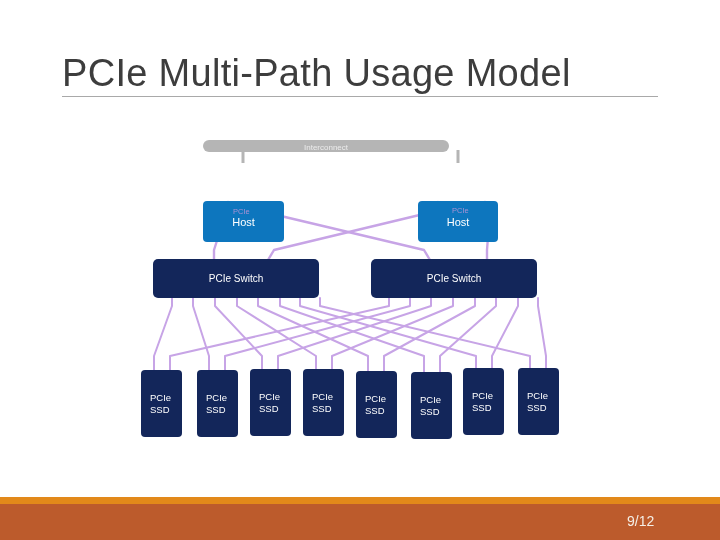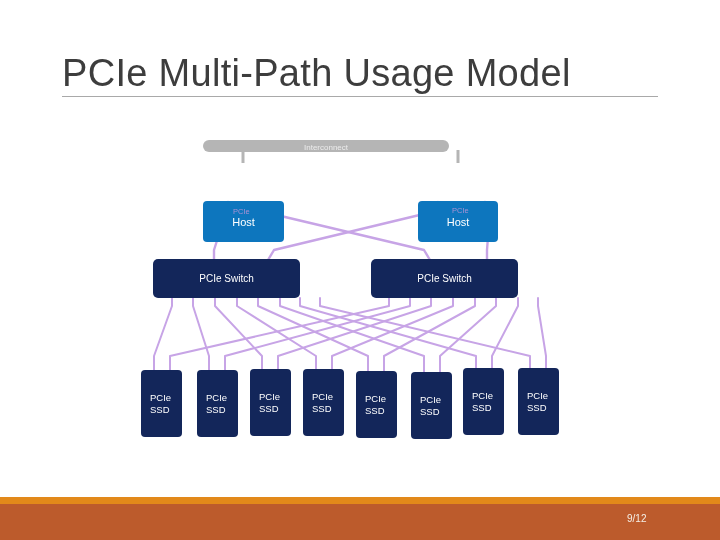--- a/index.html
+++ b/index.html
@@ -25,21 +25,21 @@
   .box{position:absolute;z-index:2;display:flex;align-items:center;justify-content:center;color:var(--box-text,#fff);}
   .interconnect{
     position:absolute;z-index:2;left:203px;top:140px;width:246px;height:12px;
     border-radius:6px;background:var(--interconnect-fill,#b5b5b5);
     display:flex;align-items:flex-end;justify-content:center;
     color:var(--interconnect-text,#ececec);font-size:8px;line-height:8px;
   }
   .host{width:81px;height:41px;border-radius:4px;background:var(--host-fill,#0d76be);font-size:11px;margin-top:40px;}
   .host-left{left:203px;top:161px;}
   .host-right{left:418px;top:161px;width:80px;}
-  .switch{width:147px;height:39px;border-radius:5px;background:var(--navy-fill,#13265a);font-size:10px;}
+  .switch{width:166px;height:39px;border-radius:5px;background:var(--navy-fill,#13265a);font-size:10px;}
   .switch-left{left:153px;top:259px;}
   .switch-right{left:371px;top:259px;}
   .ssd{
     width:41px;height:67px;border-radius:4px;background:var(--navy-fill,#13265a);
     font-size:9.5px;line-height:12px;
     flex-direction:column;align-items:flex-start;justify-content:center;
     padding-left:9px;box-sizing:border-box;
   }
   .buslabel{
     position:absolute;z-index:2;font-size:7.5px;
@@ -48,21 +48,21 @@
   .footer-stripe{
     position:absolute;left:0;top:497px;width:720px;height:7px;
     background:var(--footer-stripe,#e2891a);
   }
   .footer-bar{
     position:absolute;left:0;top:504px;width:720px;height:36px;
     background:var(--footer-bar,#bc5b2c);
   }
   .pagenum{
     position:absolute;left:627px;top:9px;
-    font-size:10px;color:var(--page-number-text,#f5efe6);
+    font-size:14px;color:var(--page-number-text,#f5efe6);
   }
 </style>
 </head>
 <body>
 
 <div class="slide">
 
   <div class="title">PCIe Multi-Path Usage Model</div>
   <div class="rule"></div>
 

